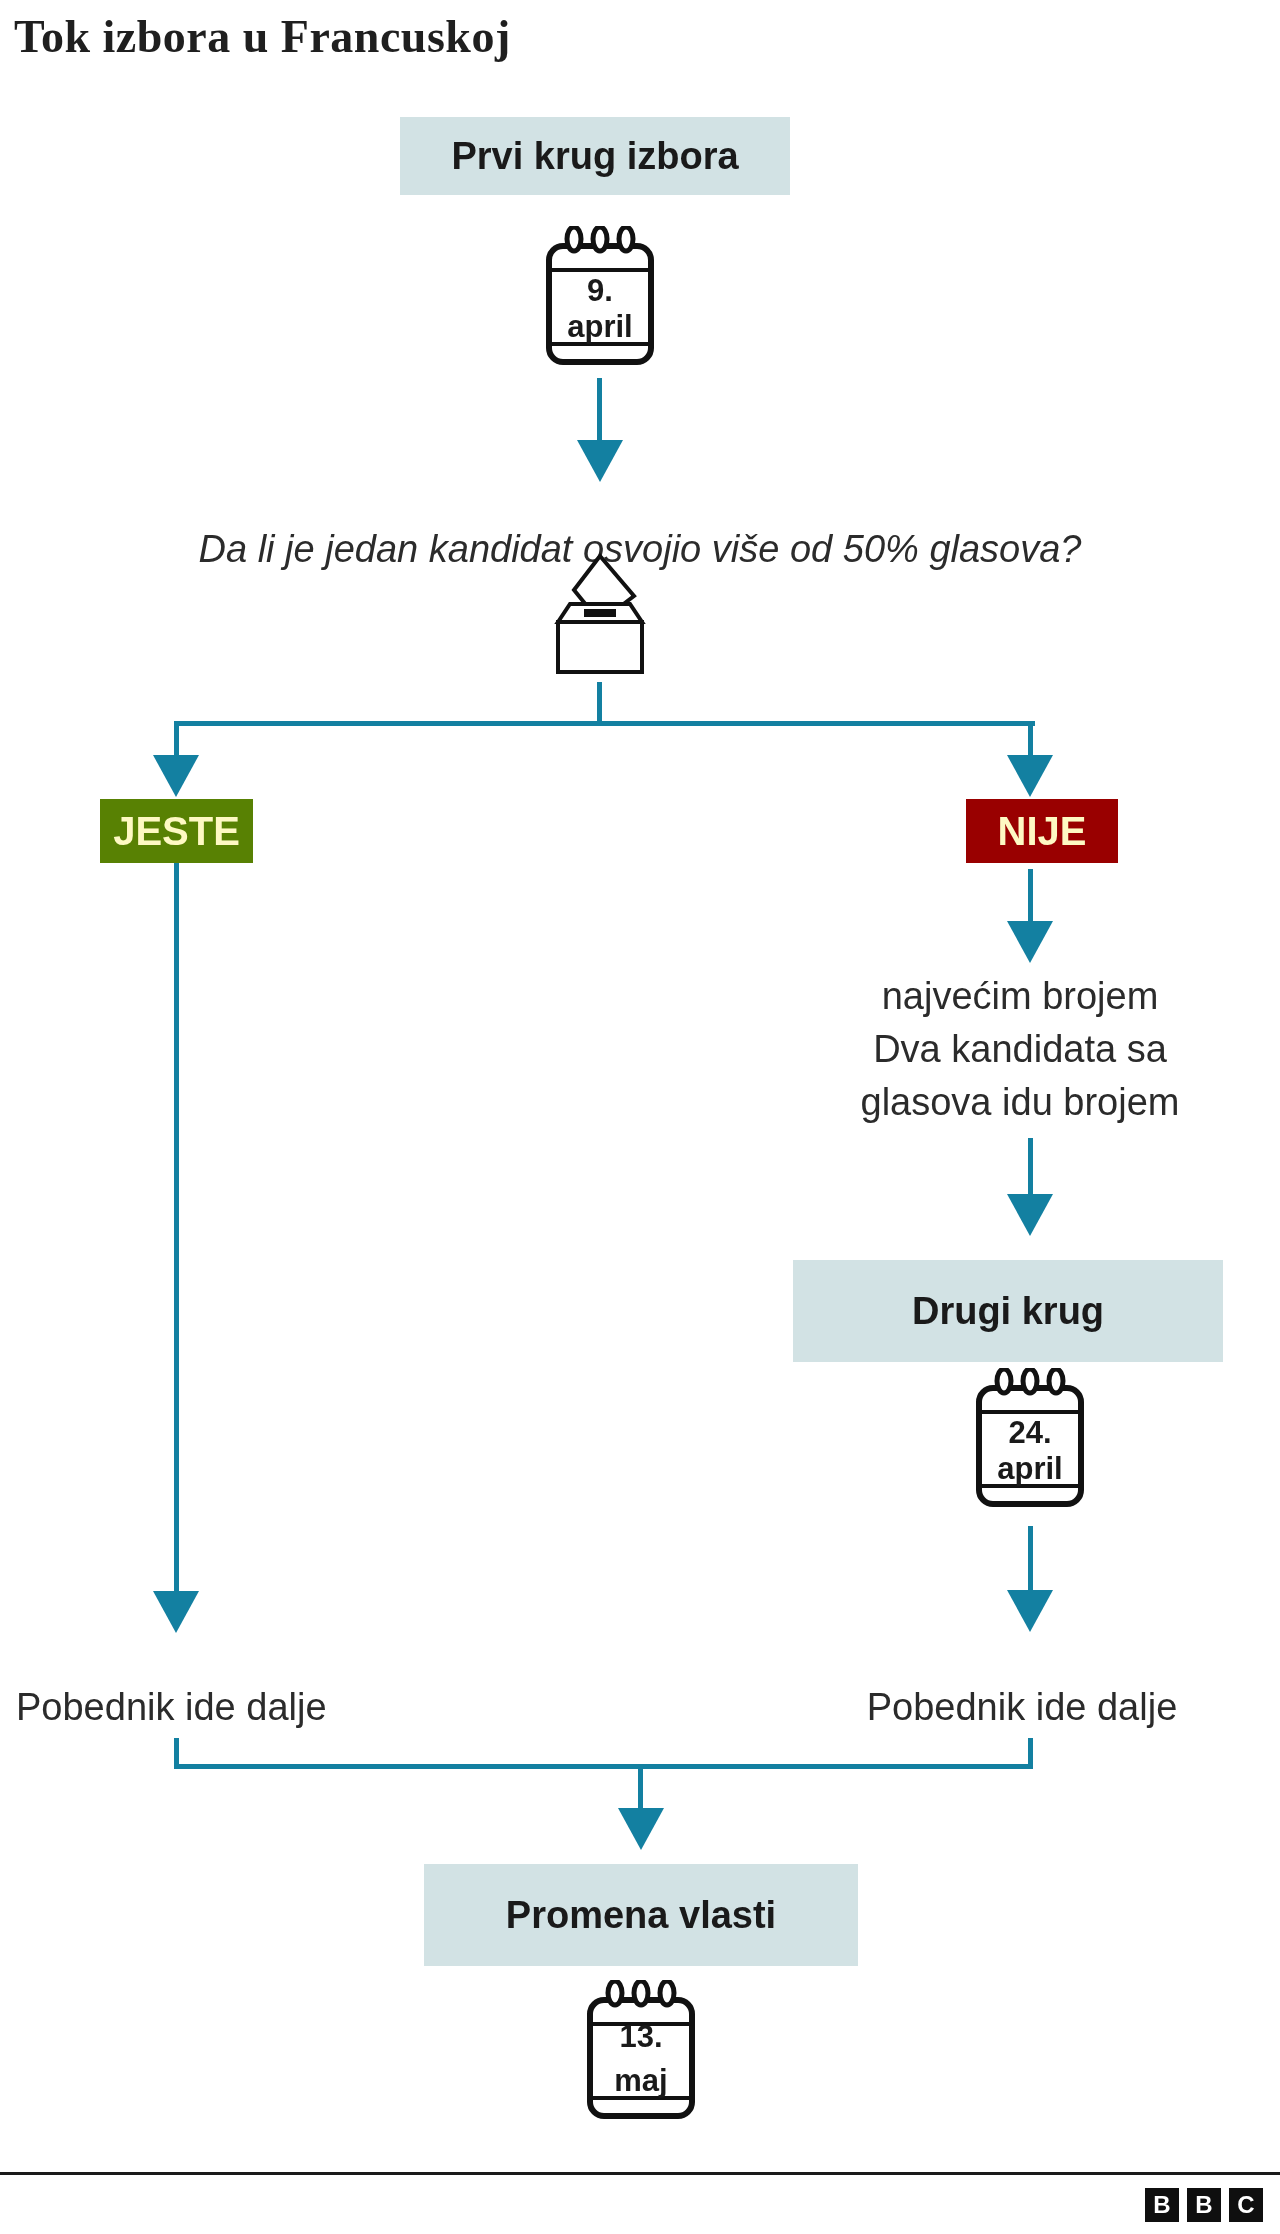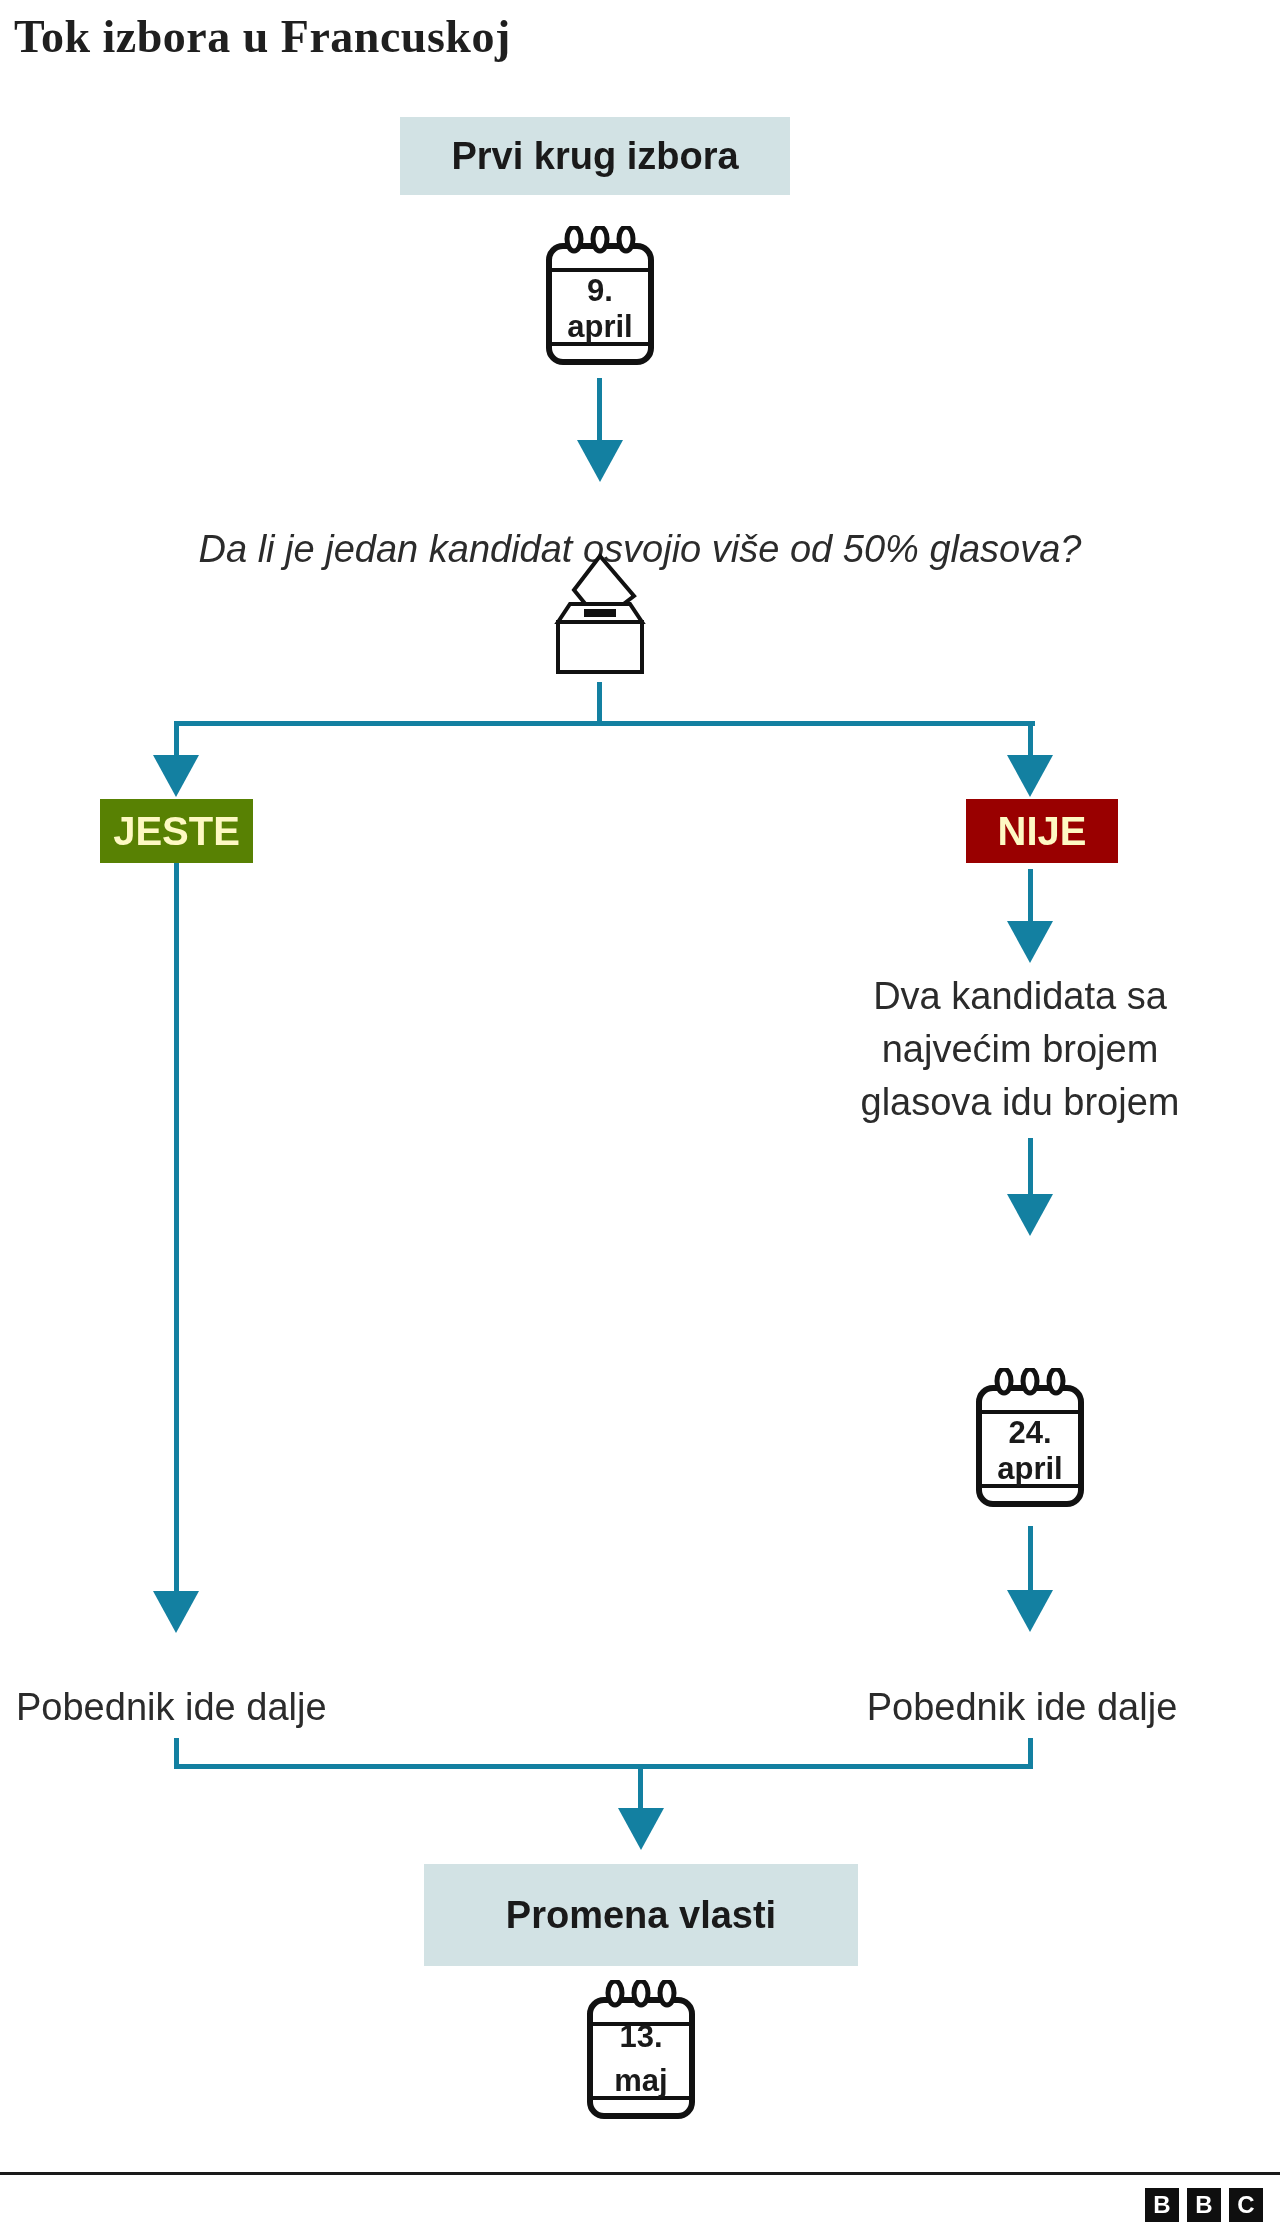--- a/index.html
+++ b/index.html
@@ -103,28 +103,31 @@
   </div>
 
   <div class="abs badge badge-no" style="left:966px;top:799px;width:152px;height:64px;">
     <span>NIJE</span>
   </div>
 
   <div class="abs fline" style="left:1028px;top:869px;width:5px;height:52px;"></div>
   <div class="abs ahead" style="left:1007px;top:921px;"></div>
 
   <div class="abs flow-text center-text" style="left:790px;top:970px;width:460px;white-space:normal;line-height:53px;">
+    <div>najvećim brojem</div>
     <div>Dva kandidata sa</div>
-    <div>najvećim brojem</div>
     <div>glasova idu brojem</div>
   </div>
 
   <div class="abs fline" style="left:1028px;top:1138px;width:5px;height:56px;"></div>
   <div class="abs ahead" style="left:1007px;top:1194px;"></div>
 
+  <div class="abs stage-box" style="left:793px;top:1260px;width:430px;height:102px;">
+    <span>Drugi krug</span>
+  </div>
 
   <div class="abs calendar" style="left:971px;top:1368px;">
     <svg viewBox="0 0 118 142">
       <rect x="8" y="20" width="102" height="116" rx="14" fill="#ffffff" stroke="#111" stroke-width="6"></rect>
       <line x1="10" y1="44" x2="108" y2="44" stroke="#111" stroke-width="4"></line>
       <line x1="10" y1="118" x2="108" y2="118" stroke="#111" stroke-width="4"></line>
       <ellipse cx="33" cy="13" rx="7" ry="12" fill="#ffffff" stroke="#111" stroke-width="5"></ellipse>
       <ellipse cx="59" cy="13" rx="7" ry="12" fill="#ffffff" stroke="#111" stroke-width="5"></ellipse>
       <ellipse cx="85" cy="13" rx="7" ry="12" fill="#ffffff" stroke="#111" stroke-width="5"></ellipse>
     </svg>

